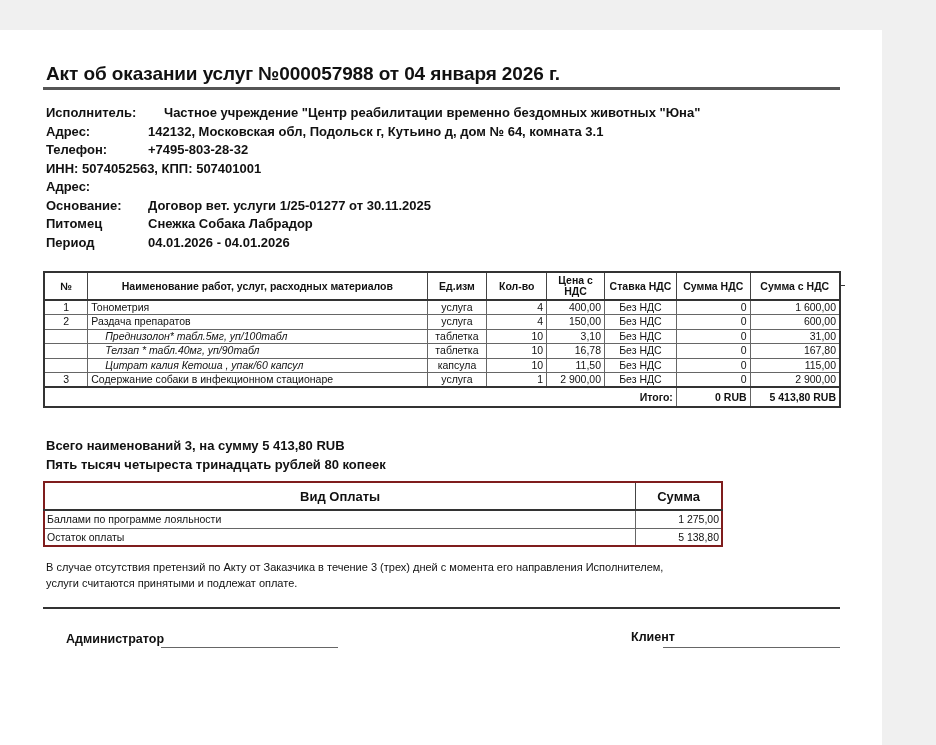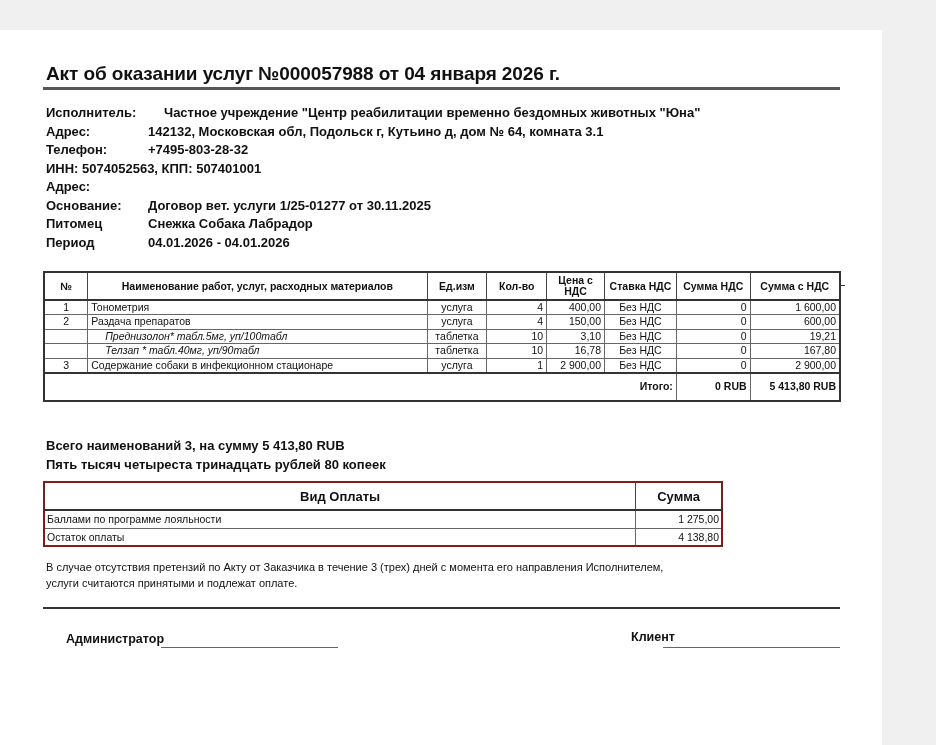--- a/index.html
+++ b/index.html
@@ -56,21 +56,21 @@
     .items td {
       border: 1px solid #666;
       height: 14.5px; line-height: 13px;
       padding: 0 3px;
       white-space: nowrap;
     }
     .items td.c { text-align: center; }
     .items td.r { text-align: right; }
     .items td.it { font-style: italic; padding-left: 17px; }
     .items tr.sub td { }
-    .items tr.total td { height: 28px; font-weight: bold; border-top: 2px solid #333; }
+    .items tr.total td { height: 20px; font-weight: bold; border-top: 2px solid #333; }
     .tick {
       position: absolute; left: 841px; top: 285px;
       width: 4px; height: 1px; background: #333;
     }
 
     .summary {
       position: absolute;
       left: 46px; top: 436px;
       font-size: 13px; font-weight: bold;
     }
@@ -197,32 +197,42 @@
       <td class="r">600,00</td>
     </tr>
     <tr class="sub">
       <td class="c"></td>
       <td class="it">Преднизолон* табл.5мг, уп/100табл</td>
       <td class="c">таблетка</td>
       <td class="r">10</td>
       <td class="r">3,10</td>
       <td class="c">Без НДС</td>
       <td class="r">0</td>
-      <td class="r">19,21</td>
+      <td class="r">31,00</td>
     </tr>
     <tr class="sub">
       <td class="c"></td>
       <td class="it">Телзап * табл.40мг, уп/90табл</td>
       <td class="c">таблетка</td>
       <td class="r">10</td>
       <td class="r">16,78</td>
       <td class="c">Без НДС</td>
       <td class="r">0</td>
       <td class="r">167,80</td>
     </tr>
+    <tr class="sub">
+      <td class="c"></td>
+      <td class="it">Цитрат калия Кетоша , упак/60 капсул</td>
+      <td class="c">капсула</td>
+      <td class="r">10</td>
+      <td class="r">11,50</td>
+      <td class="c">Без НДС</td>
+      <td class="r">0</td>
+      <td class="r">115,00</td>
+    </tr>
     <tr>
       <td class="c">3</td>
       <td>Содержание собаки в инфекционном стационаре</td>
       <td class="c">услуга</td>
       <td class="r">1</td>
       <td class="r">2 900,00</td>
       <td class="c">Без НДС</td>
       <td class="r">0</td>
       <td class="r">2 900,00</td>
     </tr>
@@ -251,21 +261,21 @@
       <th>Сумма</th>
     </tr>
   </thead>
   <tbody>
     <tr>
       <td>Баллами по программе лояльности</td>
       <td class="r">1 275,00</td>
     </tr>
     <tr>
       <td>Остаток оплаты</td>
-      <td class="r">4 138,80</td>
+      <td class="r">5 138,80</td>
     </tr>
   </tbody>
 </table>
 
 <div class="terms">
   <div>В случае отсутствия претензий по Акту от Заказчика в течение 3 (трех) дней с момента его направления Исполнителем,</div>
   <div>услуги считаются принятыми и подлежат оплате.</div>
 </div>
 <div class="terms-rule"></div>
 

